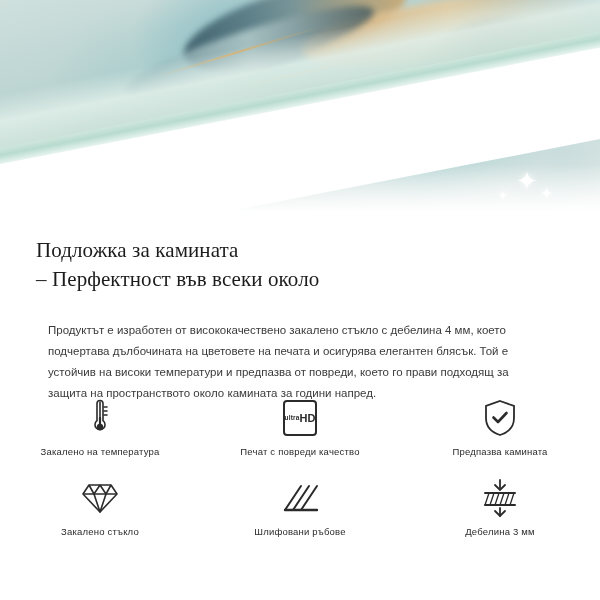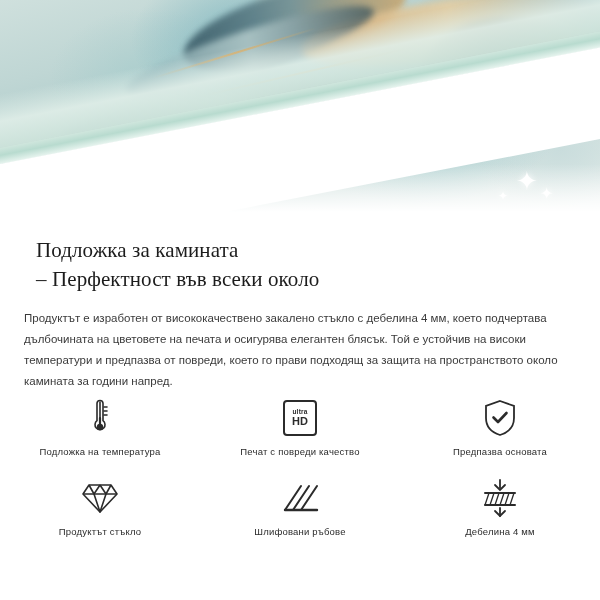--- a/index.html
+++ b/index.html
@@ -128,22 +128,22 @@
     padding: 12px 36px 0 36px;
     font-family: "Liberation Serif", serif;
     font-size: 21px;
     line-height: 29px;
     font-weight: 400;
     color: #1c1c1c;
     letter-spacing: .1px;
   }
   .title-line2 { display: block; }
   .body-copy {
-    margin: 0;
-    padding: 14px 40px 0 24px;
+    margin: 12px;
+    padding: 14px 40px 0 36px;
     font-size: 11.5px;
     line-height: 21px;
     color: #3a3a3a;
   }
   .body-copy p { margin: 0; }
 
   
   .features {
     position: absolute;
     left: 0;
@@ -172,21 +172,21 @@
     color: #2b2b2b;
     text-align: center;
     letter-spacing: .2px;
   }
   .ultrahd-badge {
     width: 30px;
     height: 32px;
     border: 2px solid #2b2b2b;
     border-radius: 4px;
     display: flex;
-    flex-direction: column;
+    flex-direction: row;
     align-items: center;
     justify-content: center;
     line-height: 1;
   }
   .ultrahd-badge .u-top {
     font-size: 6.5px;
     font-weight: 700;
     letter-spacing: .2px;
     color: #2b2b2b;
   }
@@ -238,54 +238,54 @@
     <div class="feature">
       <div class="feature-icon">
         <svg width="24" height="40" viewBox="0 0 24 40" fill="none" stroke="#2b2b2b" stroke-width="1.6">
           <path d="M12 4v19" stroke-linecap="round"></path>
           <path d="M9 5.5a3 3 0 0 1 6 0v17.2a5 5 0 1 1-6 0z"></path>
           <circle cx="12" cy="29" r="3.2" fill="#2b2b2b" stroke="none"></circle>
           <path d="M12 20v8" stroke-width="2.2" stroke-linecap="round"></path>
           <path d="M16 9h3M16 13h3M16 17h3" stroke-linecap="round"></path>
         </svg>
       </div>
-      <div class="feature-label">Подложка на температура</div>
+      <div class="feature-label">Закалено на температура</div>
     </div>
 
     <div class="feature">
       <div class="feature-icon">
         <div class="ultrahd-badge">
           <span class="u-top">ultra</span>
           <span class="u-bot">HD</span>
         </div>
       </div>
       <div class="feature-label">Печат с повреди качество</div>
     </div>
 
     <div class="feature">
       <div class="feature-icon">
         <svg width="36" height="40" viewBox="0 0 36 40" fill="none" stroke="#2b2b2b" stroke-width="1.8">
           <path d="M18 3 L32 8 v12 c0 9-6 14.5-14 17-8-2.5-14-8-14-17V8z"></path>
           <path d="M11.5 19.5 l4.5 4.5 8.5-9" stroke-width="2.6" stroke-linecap="round" stroke-linejoin="round"></path>
         </svg>
       </div>
-      <div class="feature-label">Предпазва основата</div>
+      <div class="feature-label">Предпазва камината</div>
     </div>
 
     <div class="feature">
       <div class="feature-icon">
         <svg width="38" height="34" viewBox="0 0 38 34" fill="none" stroke="#2b2b2b" stroke-width="1.6" stroke-linejoin="round">
           <path d="M8 4h22l6 9-17 18L2 13z"></path>
           <path d="M2 13h34"></path>
           <path d="M8 4l5 9 6-9"></path>
           <path d="M30 4l-5 9-6-9"></path>
           <path d="M13 13l6 18 6-18"></path>
         </svg>
       </div>
-      <div class="feature-label">Продуктът стъкло</div>
+      <div class="feature-label">Закалено стъкло</div>
     </div>
 
     <div class="feature">
       <div class="feature-icon">
         <svg width="38" height="34" viewBox="0 0 38 34" fill="none" stroke="#2b2b2b" stroke-width="2" stroke-linecap="round">
           <path d="M4 29 L20 5"></path>
           <path d="M12 29 L28 5"></path>
           <path d="M20 29 L36 5"></path>
           <path d="M4 29 H36" stroke-width="2.4"></path>
         </svg>
@@ -298,17 +298,17 @@
         <svg width="36" height="40" viewBox="0 0 36 40" fill="none" stroke="#2b2b2b" stroke-width="1.8" stroke-linecap="round">
           <path d="M18 2 v8"></path>
           <path d="M13 7 l5 5 5-5"></path>
           <path d="M3 15 H33" stroke-width="2"></path>
           <path d="M3 27 H33" stroke-width="2"></path>
           <path d="M7 15 L3 27 M12 15 L8 27 M17 15 L13 27 M22 15 L18 27 M27 15 L23 27 M32 15 L28 27" stroke-width="1.3"></path>
           <path d="M18 30 v8"></path>
           <path d="M13 33 l5 5 5-5"></path>
         </svg>
       </div>
-      <div class="feature-label">Дебелина 4 мм</div>
+      <div class="feature-label">Дебелина 3 мм</div>
     </div>
 
   </div>
 </div>
 
 </body></html>

